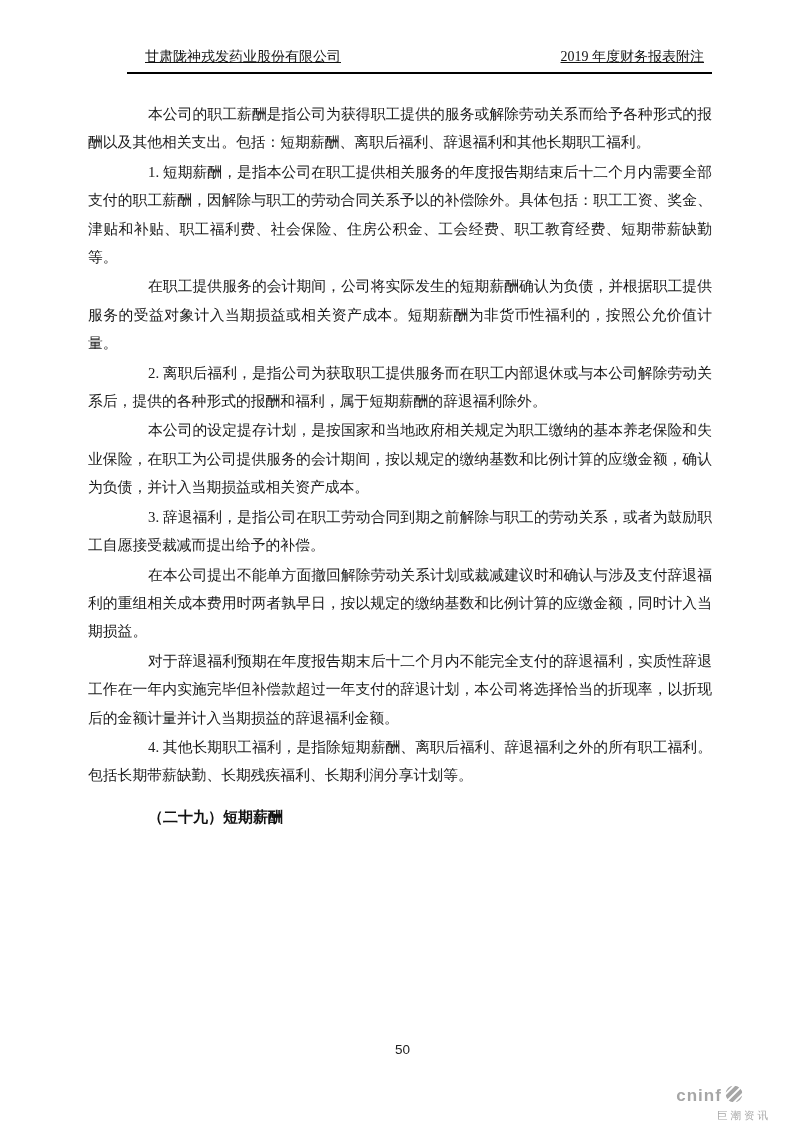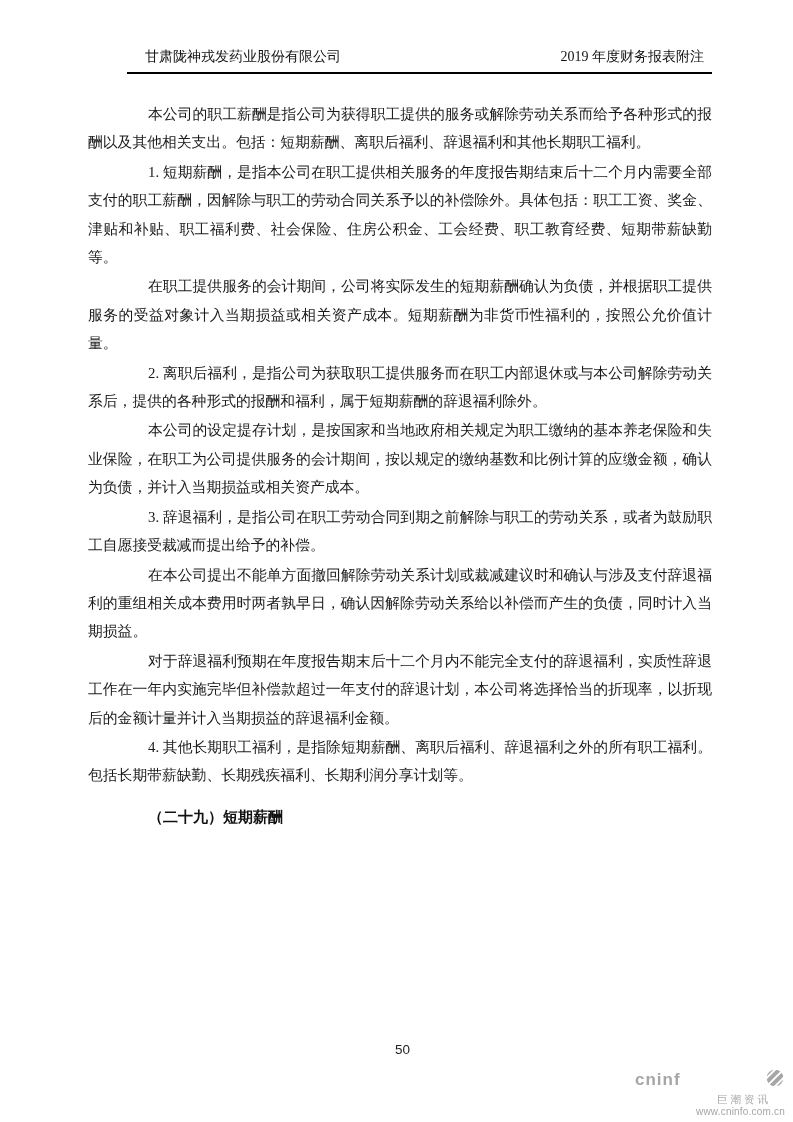--- a/index.html
+++ b/index.html
@@ -22,20 +22,21 @@
     left: 127px;
     top: 48px;
     width: 585px;
     display: flex;
     justify-content: space-between;
     align-items: flex-end;
     border-bottom: 2px solid #000000;
     padding-bottom: 6px;
     font-size: 14px;
     color: #111111;
+    text-decoration: underline;
   }
   .header .company { padding-left: 18px; }
   .header .doc-title { padding-right: 8px; }
   
   .content {
     position: absolute;
     left: 88px;
     top: 100px;
     width: 624px;
   }
@@ -72,23 +73,24 @@
     right: 8px;
     top: 1068px;
     width: 150px;
     text-align: right;
     font-family: "Liberation Sans", "DejaVu Sans", sans-serif;
     color: #a6a6a6;
     line-height: 1.15;
   }
   .watermark .brand-row {
     display: flex;
-    justify-content: space-between;
+    justify-content: center;
     align-items: center;
     gap: 2px;
+    margin-top: 16px;
   }
   .watermark .brand {
     font-size: 17px;
     font-weight: bold;
     letter-spacing: 1px;
   }
   .watermark .swirl { display: inline-block; }
   .watermark .name-cn {
     font-size: 10.5px;
     letter-spacing: 3px;
@@ -111,21 +113,21 @@
     <span class="doc-title">2019 年度财务报表附注</span>
   </div>
 
   <div class="content">
     <p>本公司的职工薪酬是指公司为获得职工提供的服务或解除劳动关系而给予各种形式的报酬以及其他相关支出。包括：短期薪酬、离职后福利、辞退福利和其他长期职工福利。</p>
     <p>1. 短期薪酬，是指本公司在职工提供相关服务的年度报告期结束后十二个月内需要全部支付的职工薪酬，因解除与职工的劳动合同关系予以的补偿除外。具体包括：职工工资、奖金、津贴和补贴、职工福利费、社会保险、住房公积金、工会经费、职工教育经费、短期带薪缺勤等。</p>
     <p>在职工提供服务的会计期间，公司将实际发生的短期薪酬确认为负债，并根据职工提供服务的受益对象计入当期损益或相关资产成本。短期薪酬为非货币性福利的，按照公允价值计量。</p>
     <p>2. 离职后福利，是指公司为获取职工提供服务而在职工内部退休或与本公司解除劳动关系后，提供的各种形式的报酬和福利，属于短期薪酬的辞退福利除外。</p>
     <p>本公司的设定提存计划，是按国家和当地政府相关规定为职工缴纳的基本养老保险和失业保险，在职工为公司提供服务的会计期间，按以规定的缴纳基数和比例计算的应缴金额，确认为负债，并计入当期损益或相关资产成本。</p>
     <p>3. 辞退福利，是指公司在职工劳动合同到期之前解除与职工的劳动关系，或者为鼓励职工自愿接受裁减而提出给予的补偿。</p>
-    <p>在本公司提出不能单方面撤回解除劳动关系计划或裁减建议时和确认与涉及支付辞退福利的重组相关成本费用时两者孰早日，确认因解除劳动关系给以补偿而产生的负债，同时计入当期损益。</p>
+    <p>在本公司提出不能单方面撤回解除劳动关系计划或裁减建议时和确认与涉及支付辞退福利的重组相关成本费用时两者孰早日，按以规定的缴纳基数和比例计算的应缴金额，同时计入当期损益。</p>
     <p>对于辞退福利预期在年度报告期末后十二个月内不能完全支付的辞退福利，实质性辞退工作在一年内实施完毕但补偿款超过一年支付的辞退计划，本公司将选择恰当的折现率，以折现后的金额计量并计入当期损益的辞退福利金额。</p>
     <p>4. 其他长期职工福利，是指除短期薪酬、离职后福利、辞退福利之外的所有职工福利。包括长期带薪缺勤、长期残疾福利、长期利润分享计划等。</p>
     <div class="section-heading">（二十九）短期薪酬</div>
   </div>
 
   <div class="page-number">50</div>
 
   <div class="watermark">
     <div class="brand-row">
       <span class="brand">cninf</span>

